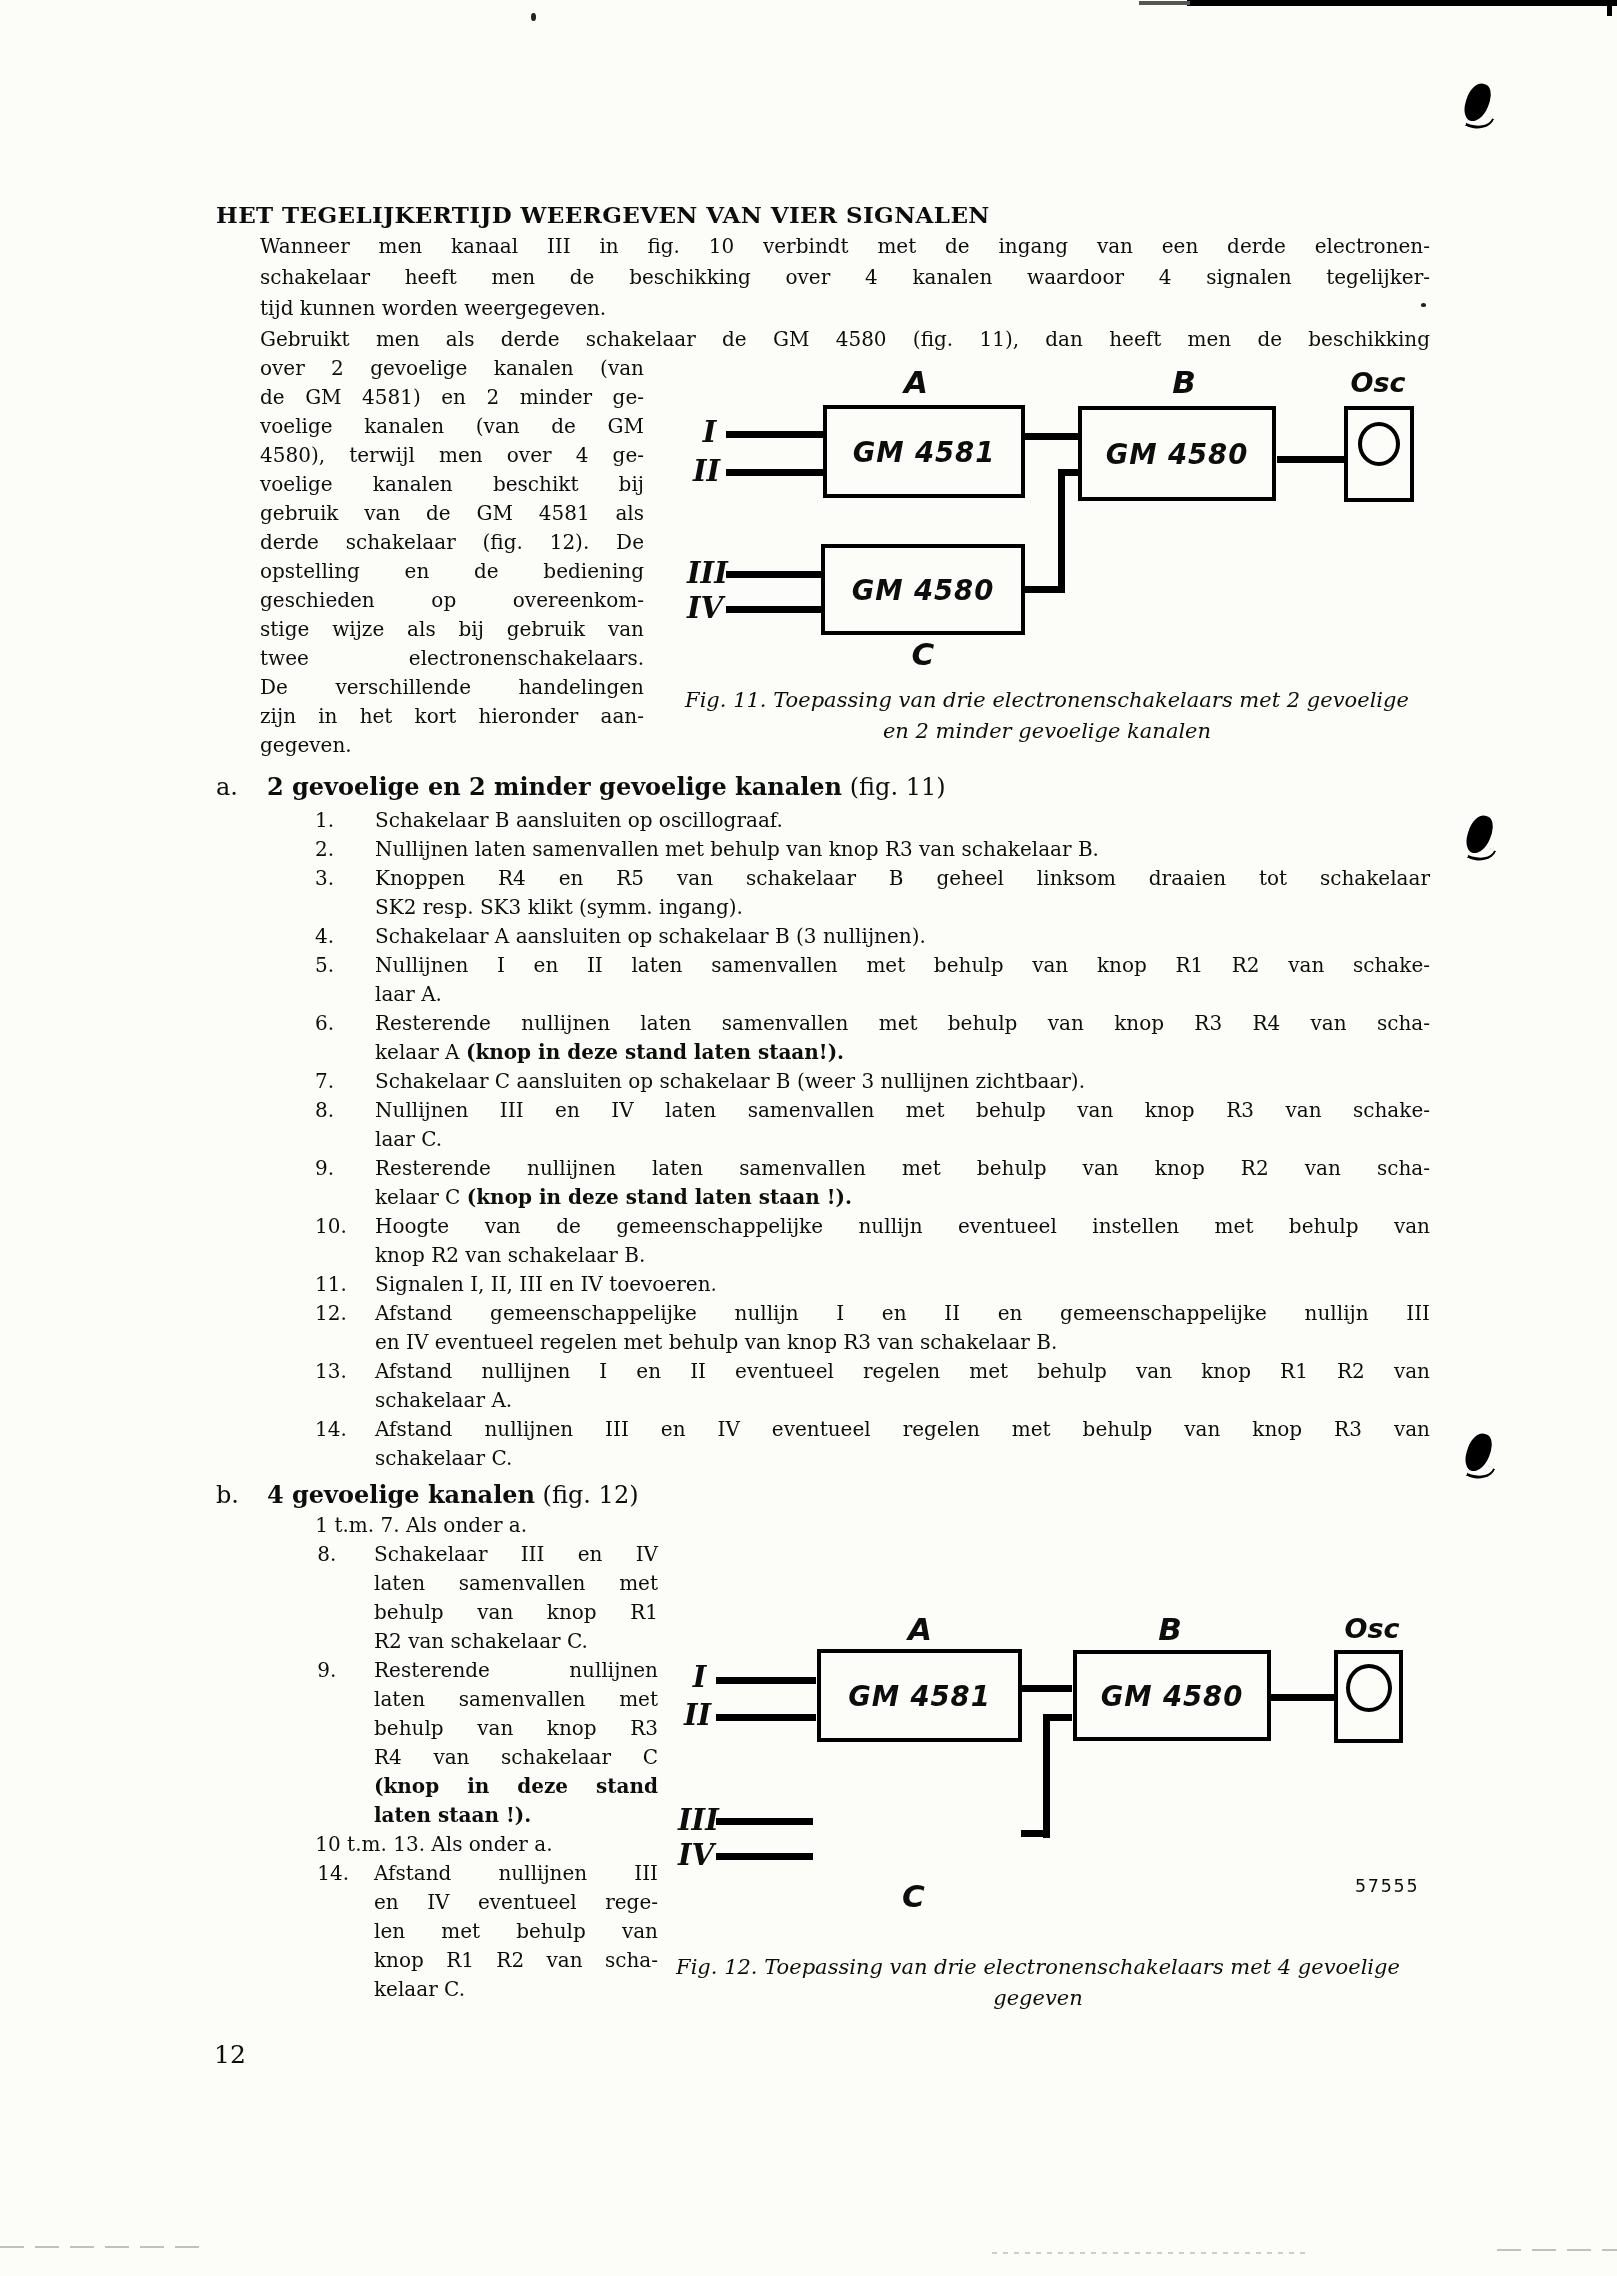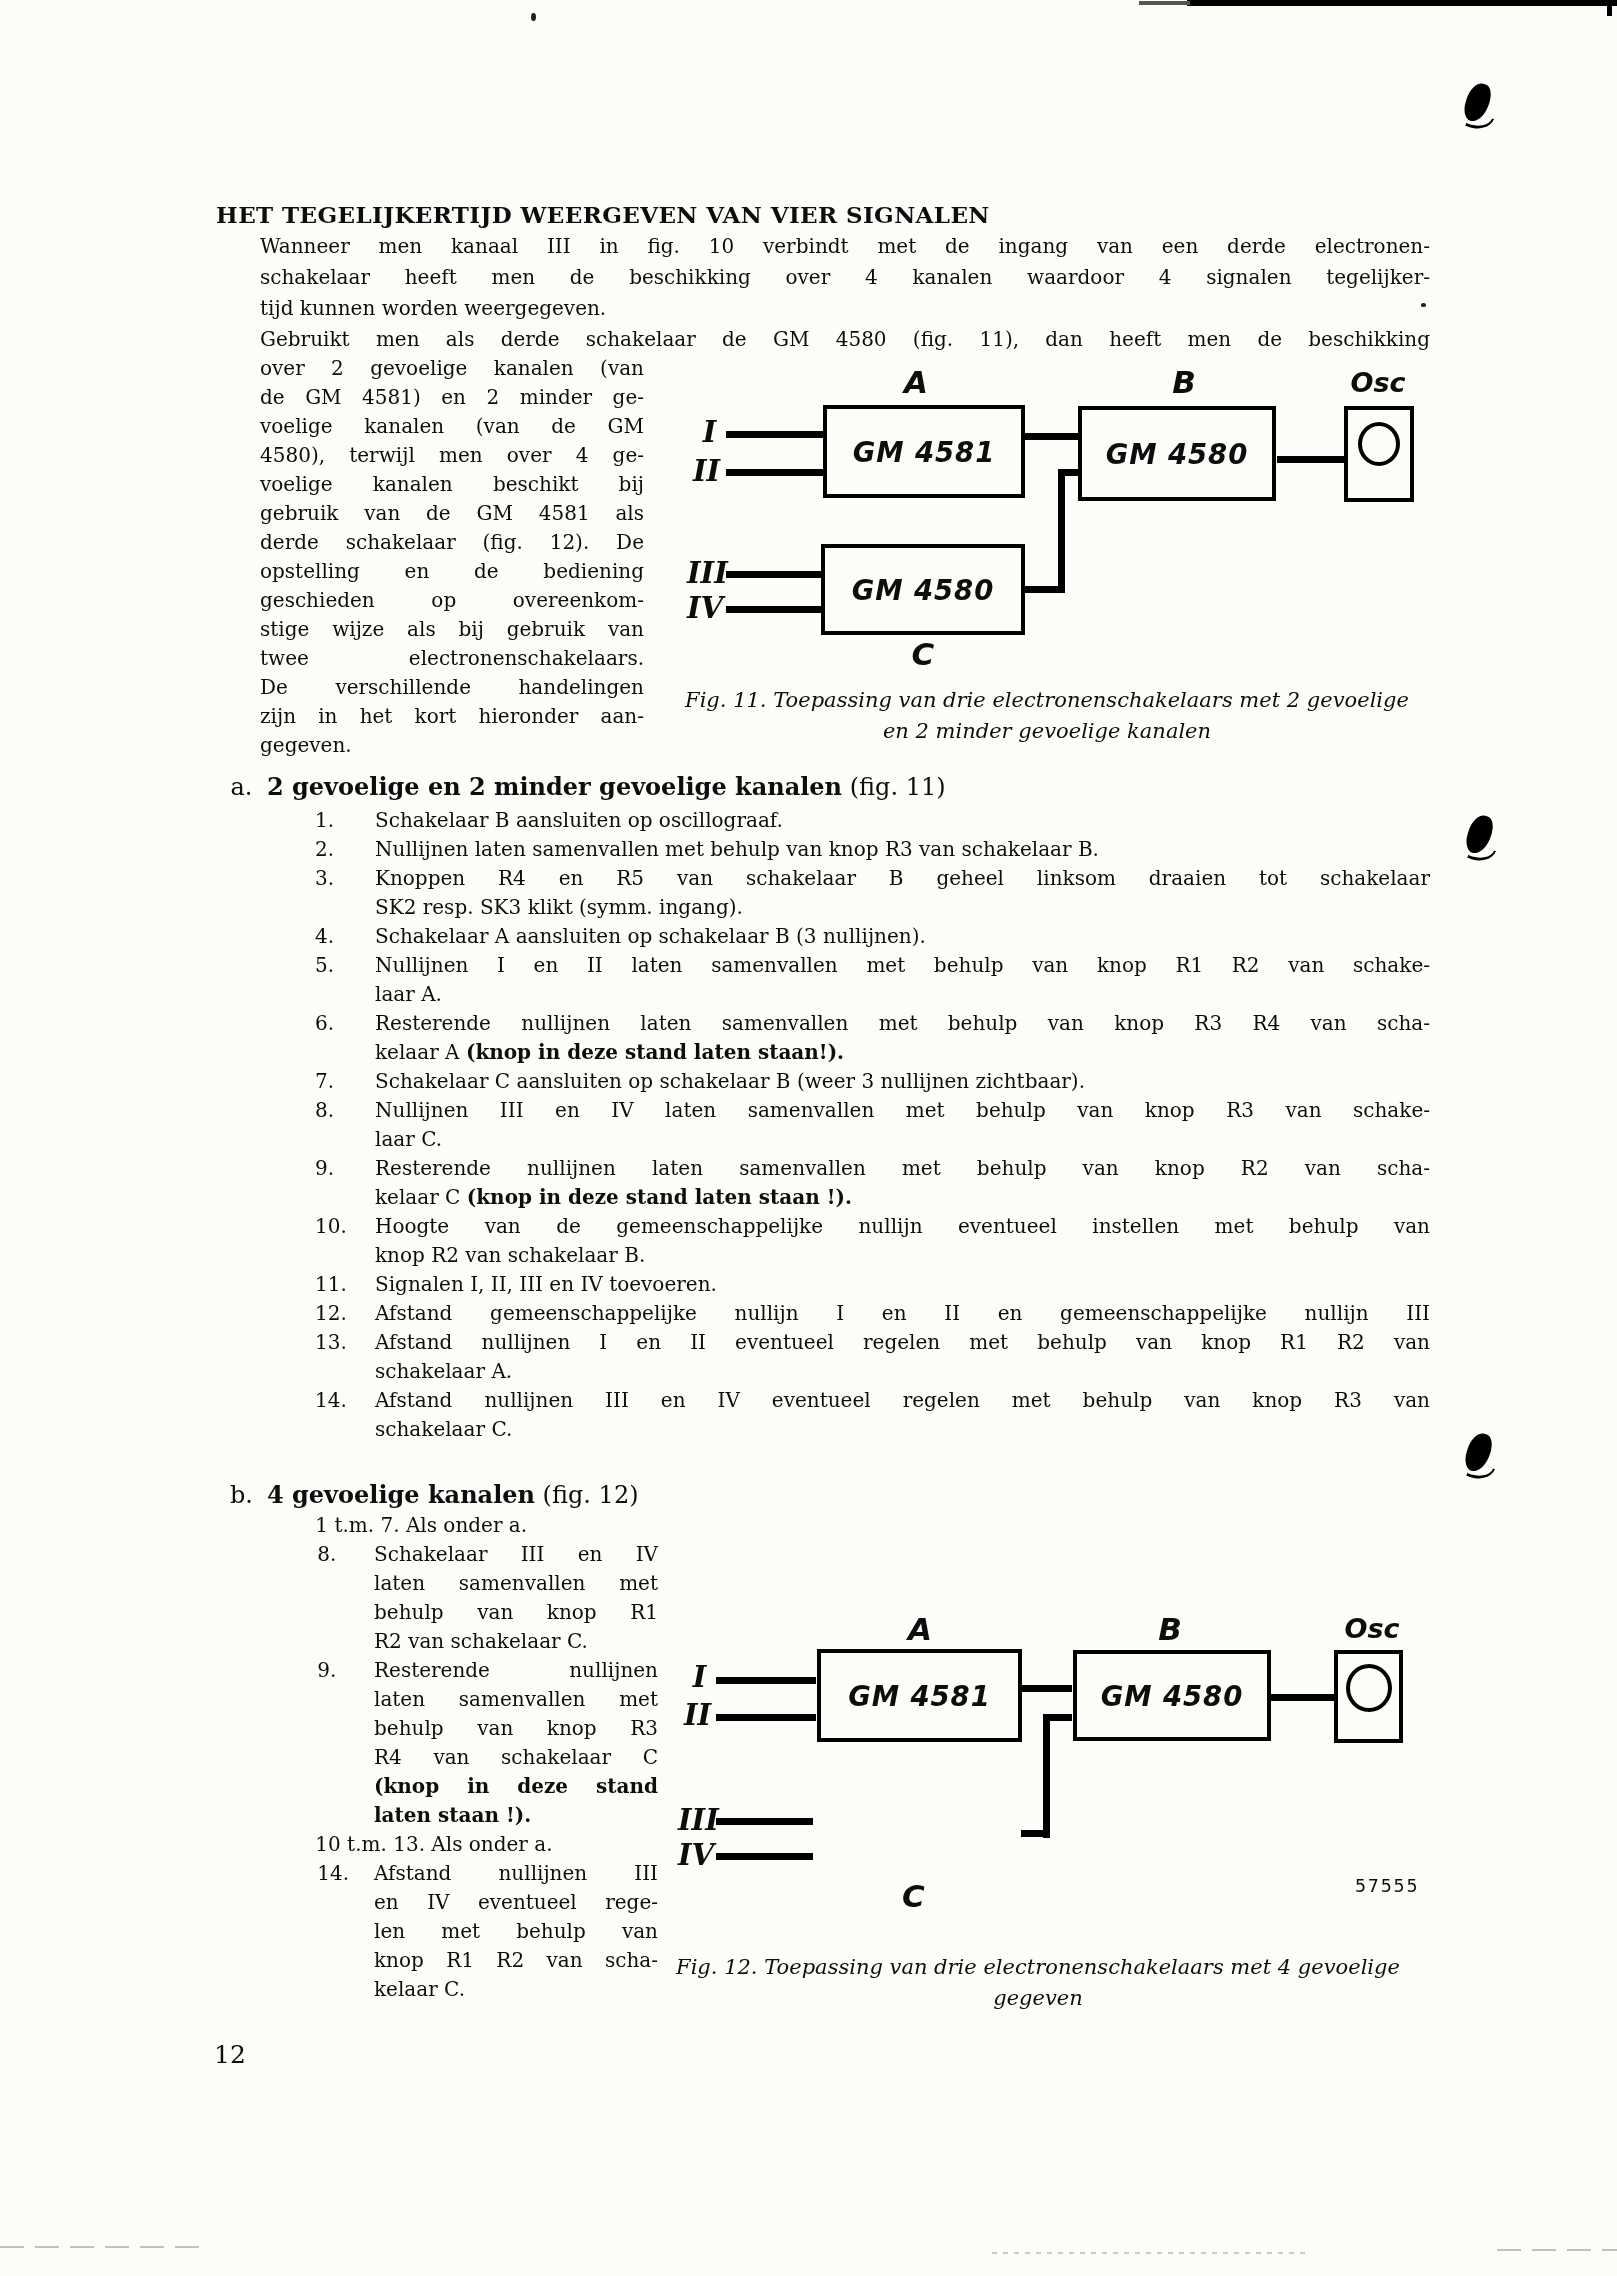--- a/index.html
+++ b/index.html
@@ -20,21 +20,21 @@
   #list-a .row{line-height:29px;}
   #list-a .row .num{left:55px;}
   #list-a .row .t{margin-left:115px;}
   #list-b{left:264px;top:1511px;width:394px;}
   #list-b .row{line-height:29px;}
   #list-b .row .num{left:9.2px;}
   #list-b .row .t{margin-left:66px;}
   #list-b .row.full .t{margin-left:7.3px;text-align-last:left;}
   
   #title{left:216px;top:201px;font-size:23px;font-weight:bold;letter-spacing:0.4px;white-space:nowrap;}
-  .sechead{font-size:24px;white-space:nowrap;text-align:center;}
+  .sechead{font-size:24px;white-space:nowrap;}
   .sechead .letter{display:inline-block;width:51px;}
   .sechead .hb{font-weight:bold;}
   #head-a{left:216px;top:772px;}
   #head-b{left:216px;top:1480px;}
   #pageno{left:214px;top:2040px;font-size:25px;}
   
   .fig{position:absolute;}
   .fig .box{position:absolute;box-sizing:border-box;border:4.6px solid #000;
             display:flex;align-items:center;justify-content:center;
             font:italic bold 27.5px "DejaVu Sans",sans-serif;letter-spacing:0.9px;}
@@ -298,20 +298,24 @@
       <div class="row">
         <span class="num">11.</span>
         <span class="t"><span>Signalen I, II, III en IV toevoeren.</span><b></b></span>
       </div>
 
       <div class="row j">
         <span class="num">12.</span>
         <span class="t"><span>Afstand gemeenschappelijke nullijn I en II en gemeenschappelijke nullijn III</span><b></b></span>
       </div>
 
+      <div class="row">
+        <span class="num"></span>
+        <span class="t"><span>en IV eventueel regelen met behulp van knop R3 van schakelaar B.</span><b></b></span>
+      </div>
 
       <div class="row j">
         <span class="num">13.</span>
         <span class="t"><span>Afstand nullijnen I en II eventueel regelen met behulp van knop R1 R2 van</span><b></b></span>
       </div>
 
       <div class="row">
         <span class="num"></span>
         <span class="t"><span>schakelaar A.</span><b></b></span>
       </div>

